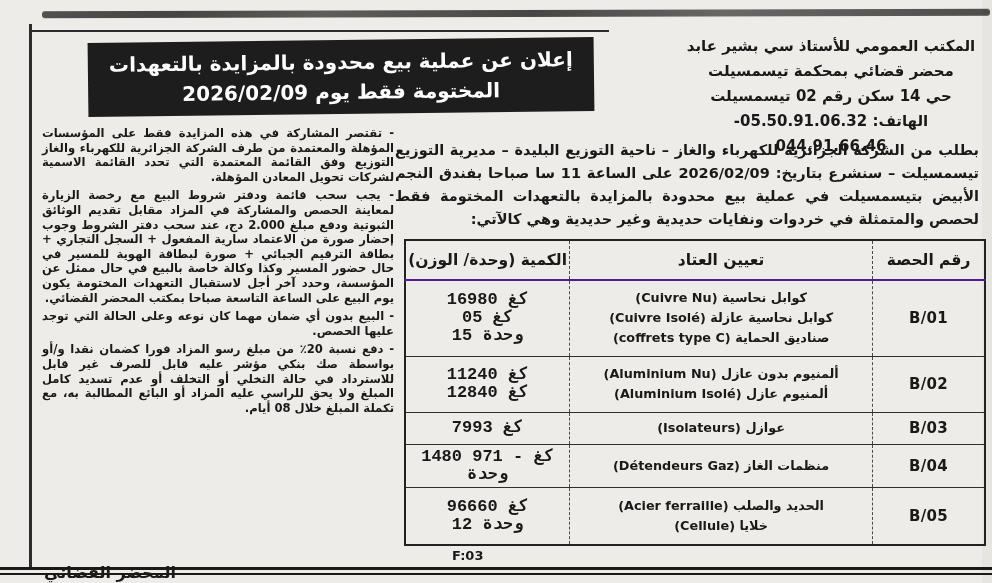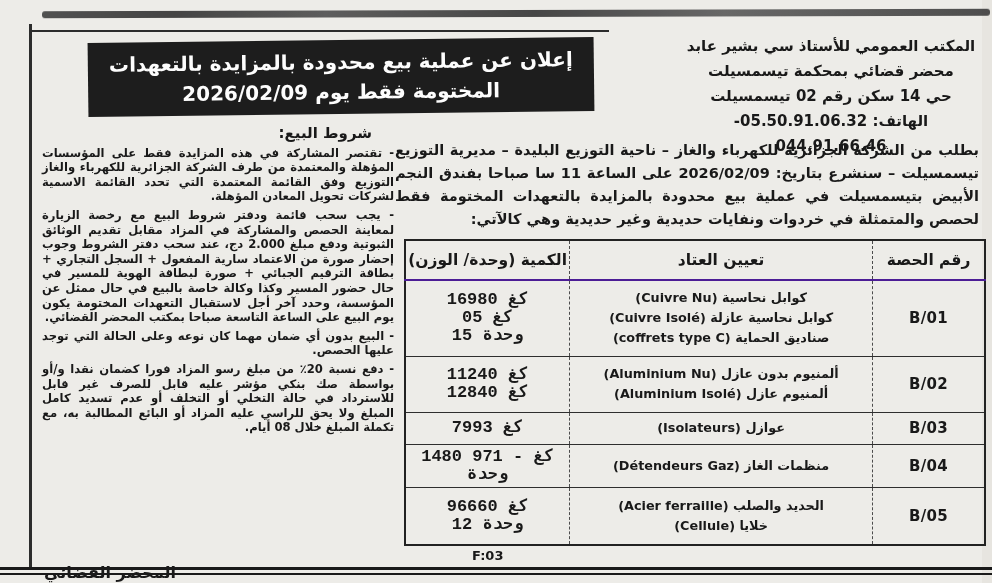--- a/index.html
+++ b/index.html
@@ -68,21 +68,21 @@
   table.lots td{text-align:center;vertical-align:middle;padding:3px 6px;}
   table.lots th:not(:last-child),table.lots td:not(:last-child){border-left:1px dashed #4c4c4c;}
   table.lots tbody tr:not(:last-child) td{border-bottom:1px solid #2e2e2e;}
   tr.hrow{height:40px;}
   tr.r1{height:76px;} tr.r2{height:56px;} tr.r3{height:32px;} tr.r4{height:35px;} tr.r5{height:58px;}
   td.lot{font-size:15px;font-weight:800;letter-spacing:.3px;}
   .item-line{font-size:12.8px;font-weight:600;line-height:20px;direction:rtl;}
   .qty-cell{direction:ltr;}
   .qty-line{font-size:17px;font-weight:600;line-height:18px;font-family:Liberation Mono, monospace;}
 
-  .fcode{position:absolute;left:472px;top:548px;font-size:13px;font-weight:600;}
+  .fcode{position:absolute;left:452px;top:548px;font-size:13px;font-weight:600;}
 </style>
 </head>
 <body>
 
 <div class="page">
 
   <div class="smudge"></div>
   <div class="frame-left"></div>
   <div class="frame-top"></div>
 
@@ -94,21 +94,20 @@
   <div class="address">
     <div>المكتب العمومي للأستاذ سي بشير عابد</div>
     <div>محضر قضائي بمحكمة تيسمسيلت</div>
     <div>حي 14 سكن رقم 02 تيسمسيلت</div>
     <div>الهاتف: 05.50.91.06.32-044.91.66.46</div>
   </div>
 
   <div class="intro">بطلب من الشركة الجزائرية للكهرباء والغاز – ناحية التوزيع البليدة – مديرية التوزيع تيسمسيلت – سنشرع بتاريخ: 2026/02/09 على الساعة 11 سا صباحا بفندق النجم الأبيض بتيسمسيلت في عملية بيع محدودة بالمزايدة بالتعهدات المختومة فقط لحصص والمتمثلة في خردوات ونفايات حديدية وغير حديدية وهي كالآتي:</div>
 
   <div class="conditions">
-    <div class="cond-title">شروط البيع:</div>
     <p class="cond-p">- تقتصر المشاركة في هذه المزايدة فقط على المؤسسات المؤهلة والمعتمدة من طرف الشركة الجزائرية للكهرباء والغاز التوزيع وفق القائمة المعتمدة التي تحدد القائمة الاسمية لشركات تحويل المعادن المؤهلة.</p>
     <p class="cond-p">- يجب سحب قائمة ودفتر شروط البيع مع رخصة الزيارة لمعاينة الحصص والمشاركة في المزاد مقابل تقديم الوثائق الثبوتية ودفع مبلغ 2.000 دج، عند سحب دفتر الشروط وجوب إحضار صورة من الاعتماد سارية المفعول + السجل التجاري + بطاقة الترقيم الجبائي + صورة لبطاقة الهوية للمسير في حال حضور المسير وكذا وكالة خاصة بالبيع في حال ممثل عن المؤسسة، وحدد آخر أجل لاستقبال التعهدات المختومة يكون يوم البيع على الساعة التاسعة صباحا بمكتب المحضر القضائي.</p>
     <p class="cond-p">- البيع بدون أي ضمان مهما كان نوعه وعلى الحالة التي توجد عليها الحصص.</p>
     <p class="cond-p">- دفع نسبة 20٪ من مبلغ رسو المزاد فورا كضمان نقدا و/أو بواسطة صك بنكي مؤشر عليه قابل للصرف غير قابل للاسترداد في حالة التخلي أو التخلف أو عدم تسديد كامل المبلغ ولا يحق للراسي عليه المزاد أو البائع المطالبة به، مع تكملة المبلغ خلال 08 أيام.</p>
   </div>
 
   <div class="signature">المحضر القضائي</div>
 
   <table class="lots">
     <colgroup>

